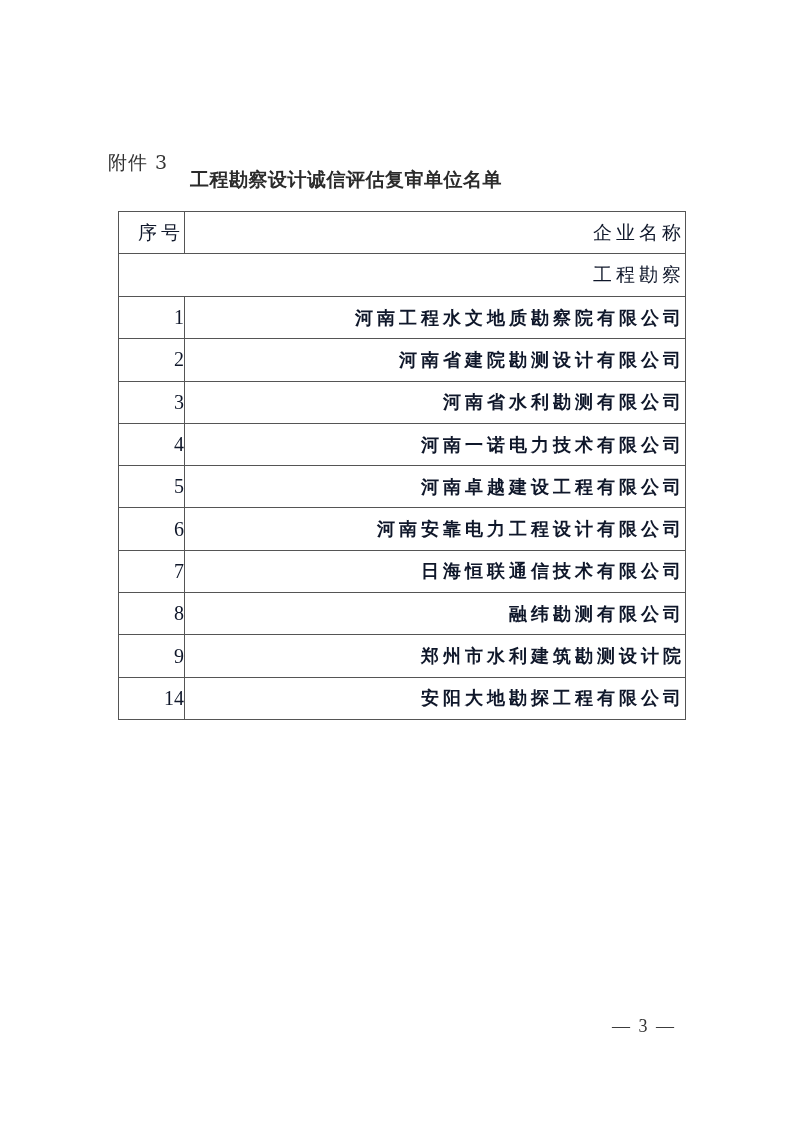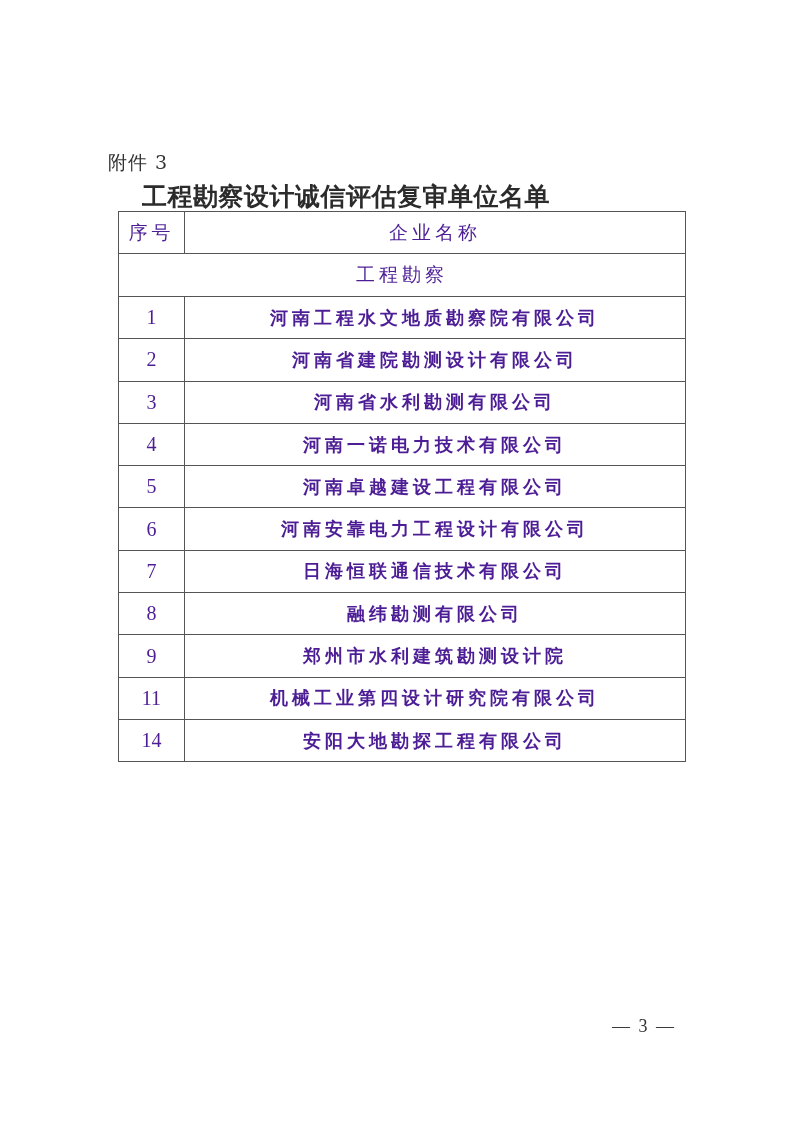--- a/index.html
+++ b/index.html
@@ -7,34 +7,34 @@
     width: 800px; height: 1131px; background: #ffffff;
     position: relative; overflow: hidden;
     font-family: "DejaVu Serif", "Liberation Serif", serif;
     color: #2a2a2a;
   }
   .attachment {
     position: absolute; left: 108px; top: 150px;
     font-size: 19px; letter-spacing: 1px; color: #333;
   }
   .title {
-    position: absolute; left: 0; width: 684px; top: 180px;
-    text-align: center; font-size: 25px; font-weight: bold;
+    position: absolute; left: 0; width: 684px; top: 167px;
+    text-align: center; font-size: 19px; font-weight: bold;
     letter-spacing: 0.5px; color: #2b2b2b;
     padding-left: 8px; box-sizing: border-box;
   }
   table.list {
     position: absolute; left: 118px; top: 211px;
     width: 567px; border-collapse: collapse;
     table-layout: fixed;
   }
   table.list td {
     border: 1.2px solid #555;
-    text-align: center; vertical-align: middle;
-    padding: 0; color: #4c1d95;
+    text-align: right; vertical-align: middle;
+    padding: 0; color: #0f172a;
   }
   col.c-num { width: 66px; }
   col.c-name { width: 501px; }
   tr.hdr td { height: 41px; font-size: 19px; letter-spacing: 4px; }
   tr.sec td { height: 42px; font-size: 19px; letter-spacing: 4px; }
   tr.row td { height: 41.3px; }
   td.num { font-family: "Liberation Serif", "DejaVu Serif", serif; font-size: 20px; }
   td.name { font-size: 18px; letter-spacing: 4px; font-family: "DejaVu Sans", sans-serif; font-weight: bold; }
   .page-num {
     position: absolute; left: 612px; top: 1016px;
@@ -91,23 +91,19 @@
       </tr>
     <tr class="row">
         <td class="num">8</td>
         <td class="name">融纬勘测有限公司</td>
       </tr>
     <tr class="row">
         <td class="num">9</td>
         <td class="name">郑州市水利建筑勘测设计院</td>
       </tr>
     <tr class="row">
-        <td class="num">11</td>
-        <td class="name">机械工业第四设计研究院有限公司</td>
-      </tr>
-    <tr class="row">
         <td class="num">14</td>
         <td class="name">安阳大地勘探工程有限公司</td>
       </tr>
   </tbody>
 </table>
 
 <div class="page-num">— 3 —</div>
 
 </body></html>

